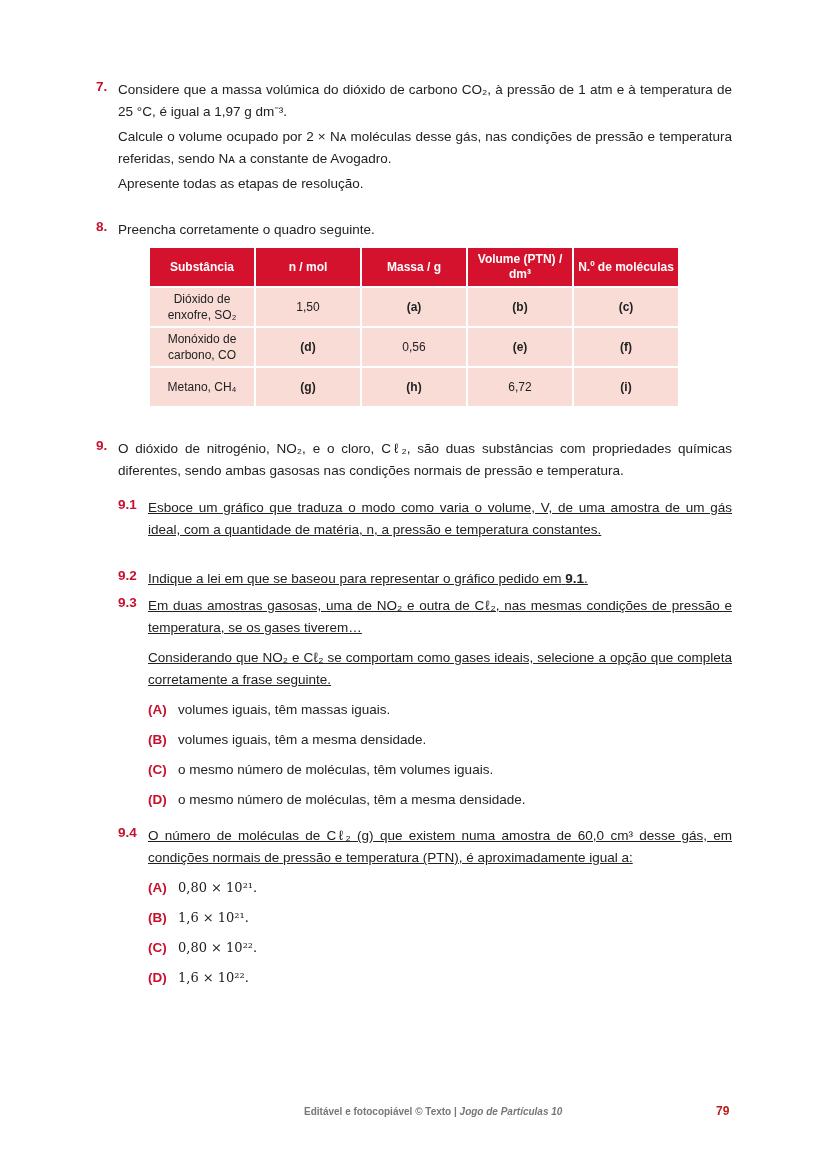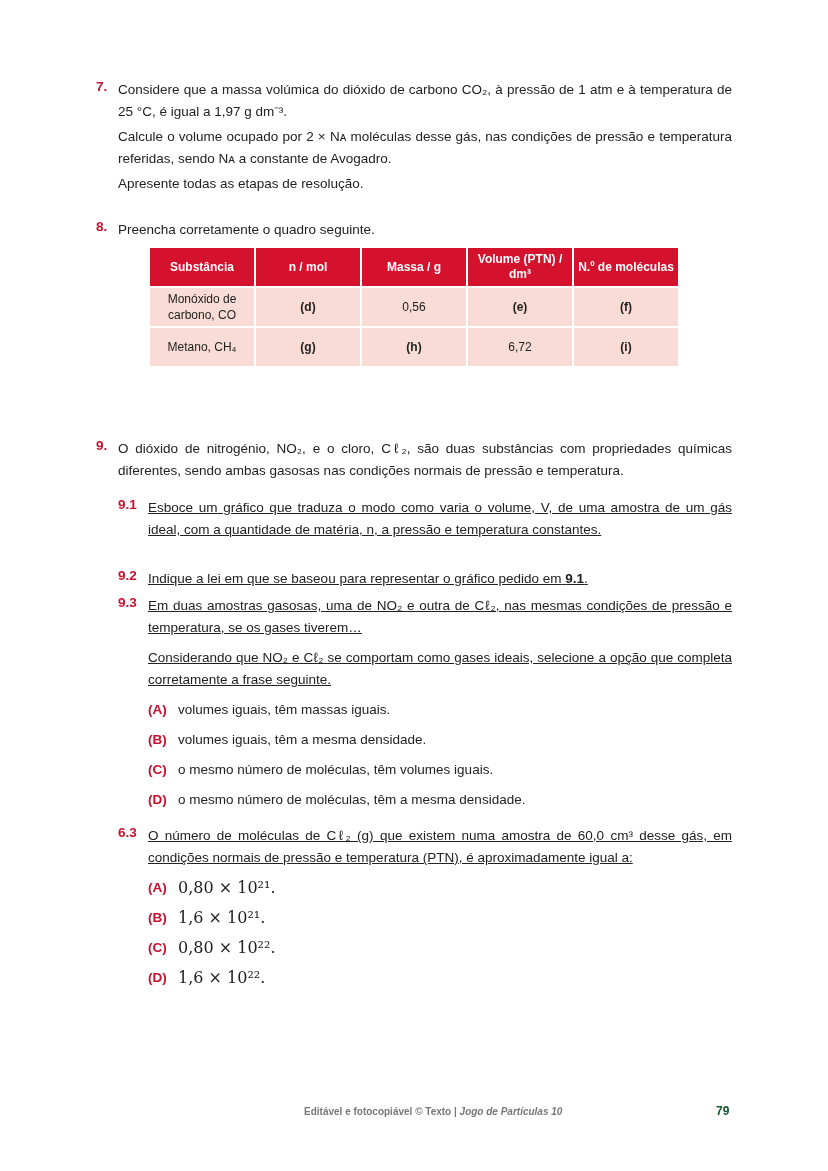--- a/index.html
+++ b/index.html
@@ -12,33 +12,33 @@
   .qnum { position: absolute; left: 0; top: 0; color: #c8102e; font-weight: bold; }
   .qbody { margin-left: 22px; line-height: 22px; text-align: justify; }
   .qbody p { margin: 0 0 3px 0; }
   .sub { position: absolute; left: 118px; width: 614px; text-decoration: underline; }
   .subnum { position: absolute; left: 0; top: 0; color: #c8102e; font-weight: bold; }
   .subbody { margin-left: 30px; line-height: 22px; text-align: justify; }
   .subbody p { margin: 0 0 8px 0; }
   .opt { position: relative; height: 22px; line-height: 22px; margin-bottom: 8px; }
   .optlbl { position: absolute; left: 0; color: #c8102e; font-weight: bold; }
   .opttxt { position: absolute; left: 30px; }
-  .math { font-family: "DejaVu Serif", serif; font-size: 16px; }
+  .math { font-family: "DejaVu Serif", serif; font-size: 13px; }
   table.t { position: absolute; left: 148px; top: 246px; border-collapse: separate; border-spacing: 2px; }
   table.t th {
     background: #d4122d; color: #ffffff; font-weight: bold; font-size: 12px;
     height: 38px; text-align: center; padding: 0 4px; line-height: 15px;
   }
   table.t td {
     background: #f8dcd5; text-align: center; font-size: 12px; height: 38px; line-height: 16px; padding: 0 4px;
   }
   table.t td.b { font-weight: bold; }
   .footer { position: absolute; top: 1106px; left: 304px; font-size: 10px; color: #777777; font-weight: bold; text-align: right; }
   .footer i { font-weight: bold; }
-  .pagenum { position: absolute; top: 1104px; left: 716px; font-size: 12px; font-weight: bold; color: #14532d; }
+  .pagenum { position: absolute; top: 1104px; left: 716px; font-size: 12px; font-weight: bold; color: #b91c1c; }
 </style>
 </head>
 <body>
 
 <div class="page">
 
   <div class="q" style="top:79px;">
     <span class="qnum">7.</span>
     <div class="qbody">
       <p>Considere que a massa volúmica do dióxido de carbono CO₂, à pressão de 1 atm e à temperatura de 25 °C, é igual a 1,97 g dm⁻³.</p>
@@ -58,20 +58,27 @@
     <thead>
       <tr>
         <th style="width:96px">Substância</th>
         <th style="width:96px;">n / mol</th>
         <th style="width:96px">Massa / g</th>
         <th style="width:96px">Volume (PTN) / dm³</th>
         <th style="width:96px">N.º de moléculas</th>
       </tr>
     </thead>
     <tbody>
+      <tr>
+        <td>Dióxido de enxofre, SO₂</td>
+        <td>1,50</td>
+        <td class="b">(a)</td>
+        <td class="b">(b)</td>
+        <td class="b">(c)</td>
+      </tr>
       <tr>
         <td>Monóxido de carbono, CO</td>
         <td class="b">(d)</td>
         <td>0,56</td>
         <td class="b">(e)</td>
         <td class="b">(f)</td>
       </tr>
       <tr>
         <td>Metano, CH₄</td>
         <td class="b">(g)</td>
@@ -124,21 +131,21 @@
           <span class="opttxt">o mesmo número de moléculas, têm volumes iguais.</span>
         </div>
       <div class="opt">
           <span class="optlbl">(D)</span>
           <span class="opttxt">o mesmo número de moléculas, têm a mesma densidade.</span>
         </div>
     </div>
   </div>
 
   <div class="sub" style="top:825px;">
-    <span class="subnum">6.3</span>
+    <span class="subnum">9.4</span>
     <div class="subbody">
       <p>O número de moléculas de Cℓ₂ (g) que existem numa amostra de 60,0 cm³ desse gás, em condições normais de pressão e temperatura (PTN), é aproximadamente igual a:</p>
       <div class="opt">
           <span class="optlbl">(A)</span>
           <span class="opttxt math">0,80 × 10²¹.</span>
         </div>
       <div class="opt">
           <span class="optlbl">(B)</span>
           <span class="opttxt math">1,6 × 10²¹.</span>
         </div>

